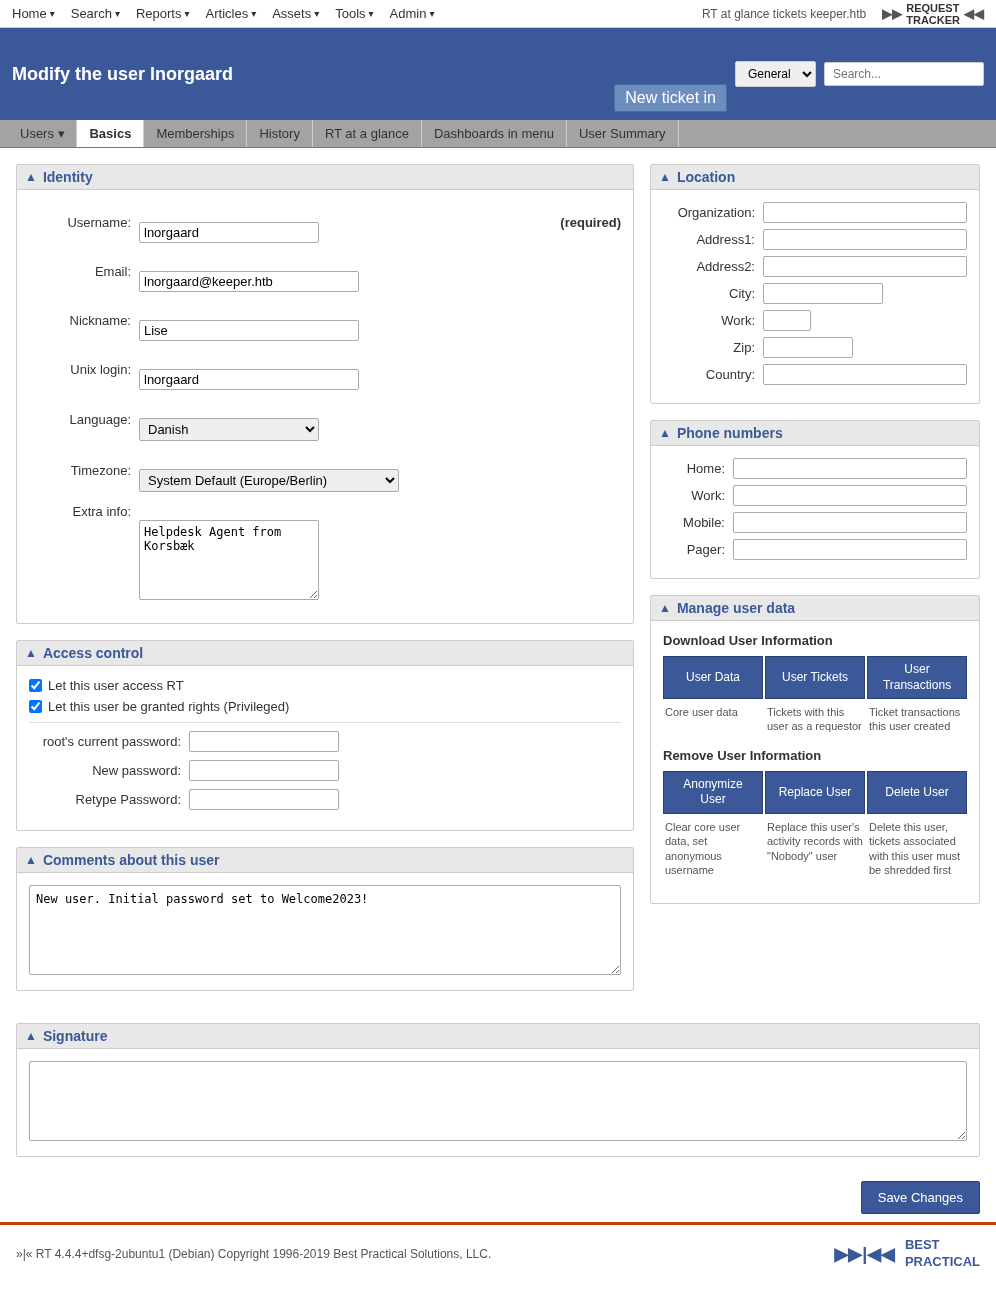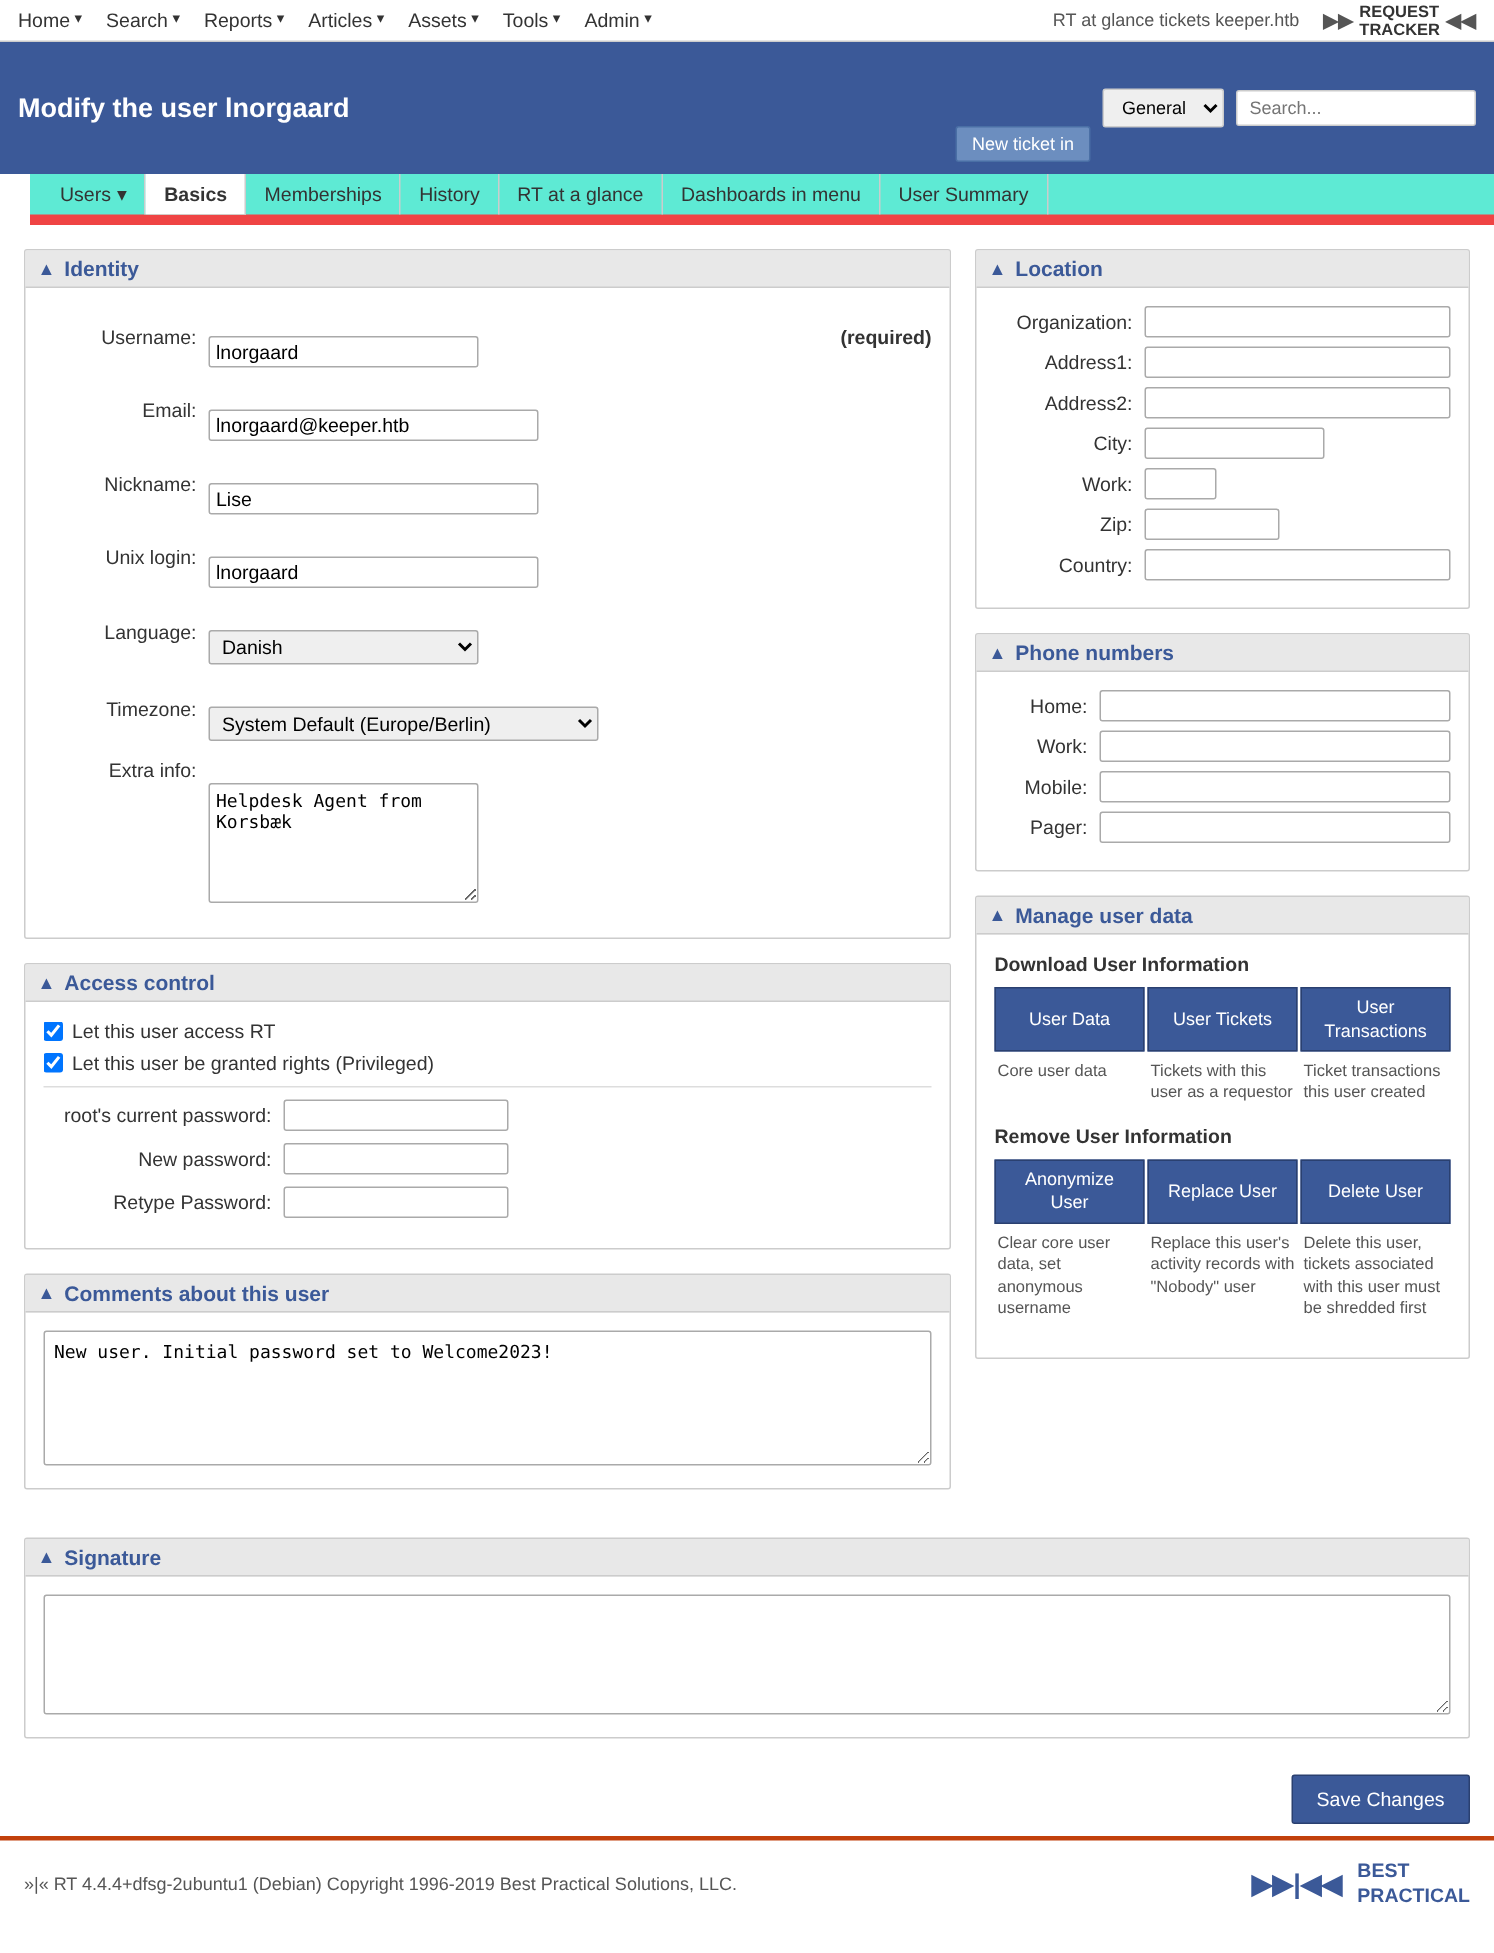--- a/index.html
+++ b/index.html
@@ -1,33 +1,33 @@
 <!DOCTYPE html>
 <html><head>
   <meta charset="utf-8">
   <style>
     * { box-sizing: border-box; margin: 0; padding: 0; }
     body { font-family: Arial, Helvetica, sans-serif; font-size: 13px; background: #fff; color: #333; width: 996px; }
 
     
     .top-nav { background: #fff; border-bottom: 1px solid #ccc; display: flex; align-items: center; padding: 0 4px; height: 28px; }
-    .top-nav-item { display: flex; align-items: flex-start; padding: 0 8px; height: 16px; cursor: pointer; font-size: 13px; color: #333; white-space: nowrap; }
+    .top-nav-item { display: flex; align-items: center; padding: 0 8px; height: 16px; cursor: pointer; font-size: 13px; color: #333; white-space: nowrap; }
     .top-nav-item .arrow { font-size: 10px; margin-left: 3px; }
     .top-nav-sep { flex: 1; }
 
     
     .page-header { background: #3b5998; padding: 8px 12px; display: flex; align-items: center; justify-content: space-between; }
     .page-title { color: #fff; font-size: 18px; font-weight: bold; }
     .page-header-right { display: flex; align-items: center; gap: 8px; }
-    .new-ticket-btn { background: #6c8ebf; color: #fff; border: 1px solid #4a6fa5; padding: 4px 10px; font-size: 12px; cursor: pointer; border-radius: 2px; margin-top: 48px; }
+    .new-ticket-btn { background: #6c8ebf; color: #fff; border: 1px solid #4a6fa5; padding: 4px 10px; font-size: 16px; cursor: pointer; border-radius: 2px; margin-top: 48px; }
     .queue-select { padding: 4px 8px; font-size: 12px; border: 1px solid #ccc; border-radius: 2px; }
     .search-box { padding: 4px 8px; font-size: 12px; border: 1px solid #ccc; border-radius: 2px; width: 160px; }
 
     
-    .sec-nav { background: #5eead4; border-bottom: 7px solid #ef4444; display: flex; align-items: center; padding: 0 8px; margin-left: 20px; }
+    .sec-nav { background: #a3a3a3; border-bottom: 1px solid #ef4444; display: flex; align-items: center; padding: 0 8px; }
     .sec-nav-item { padding: 6px 12px; font-size: 13px; cursor: pointer; color: #333; border-right: 1px solid #ccc; display: flex; align-items: center; gap: 4px; }
     .sec-nav-item.active { background: #fff; font-weight: bold; color: #333; }
 
     
     .main-content { display: flex; gap: 0; padding: 16px; }
     .left-panel { flex: 1; min-width: 0; padding-right: 16px; }
     .right-panel { width: 330px; flex-shrink: 0; }
 
     
     .section { margin-bottom: 16px; border: 1px solid #ccc; border-radius: 2px; }

